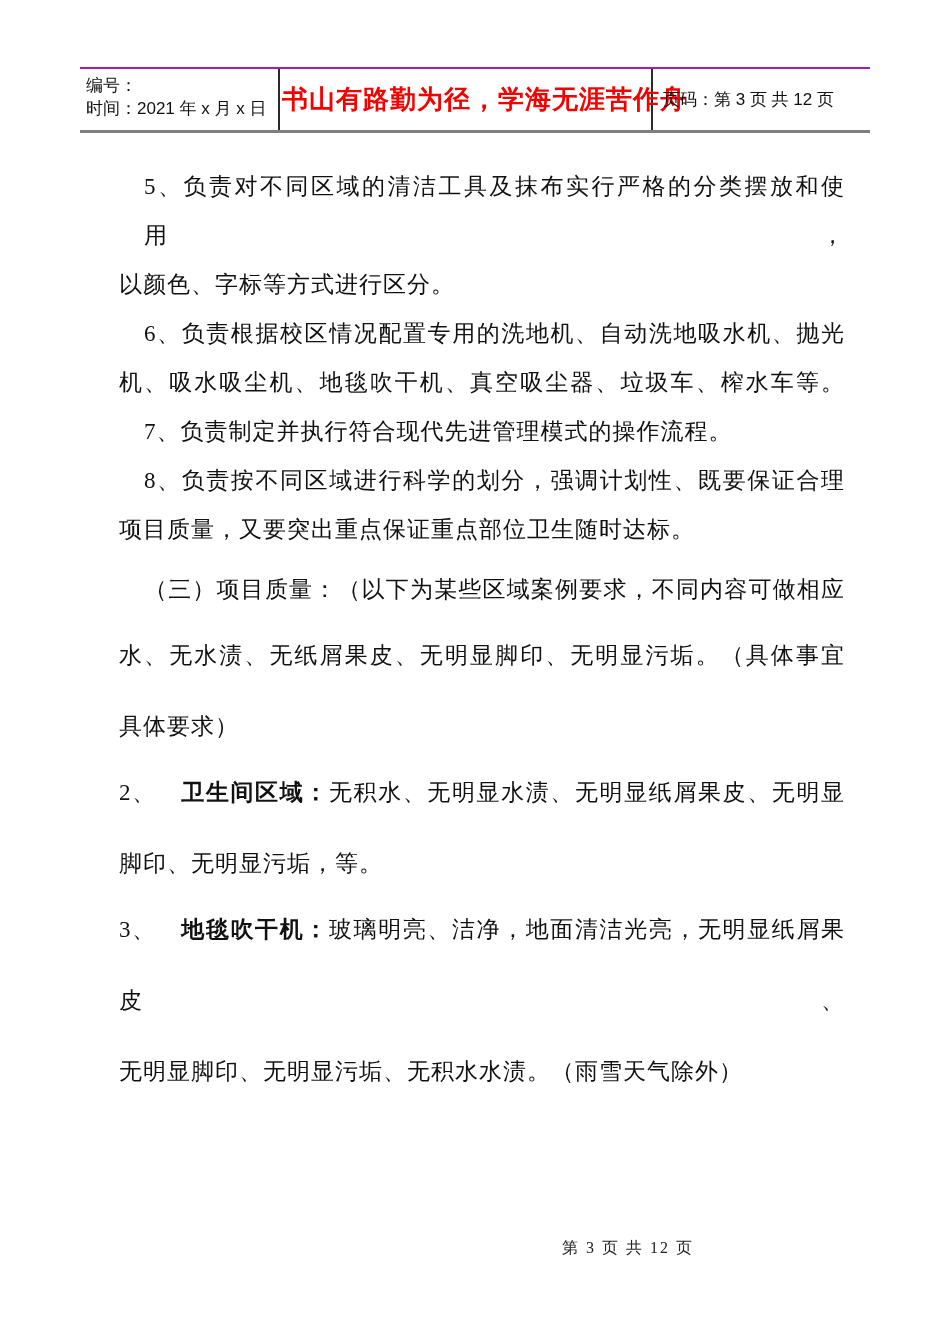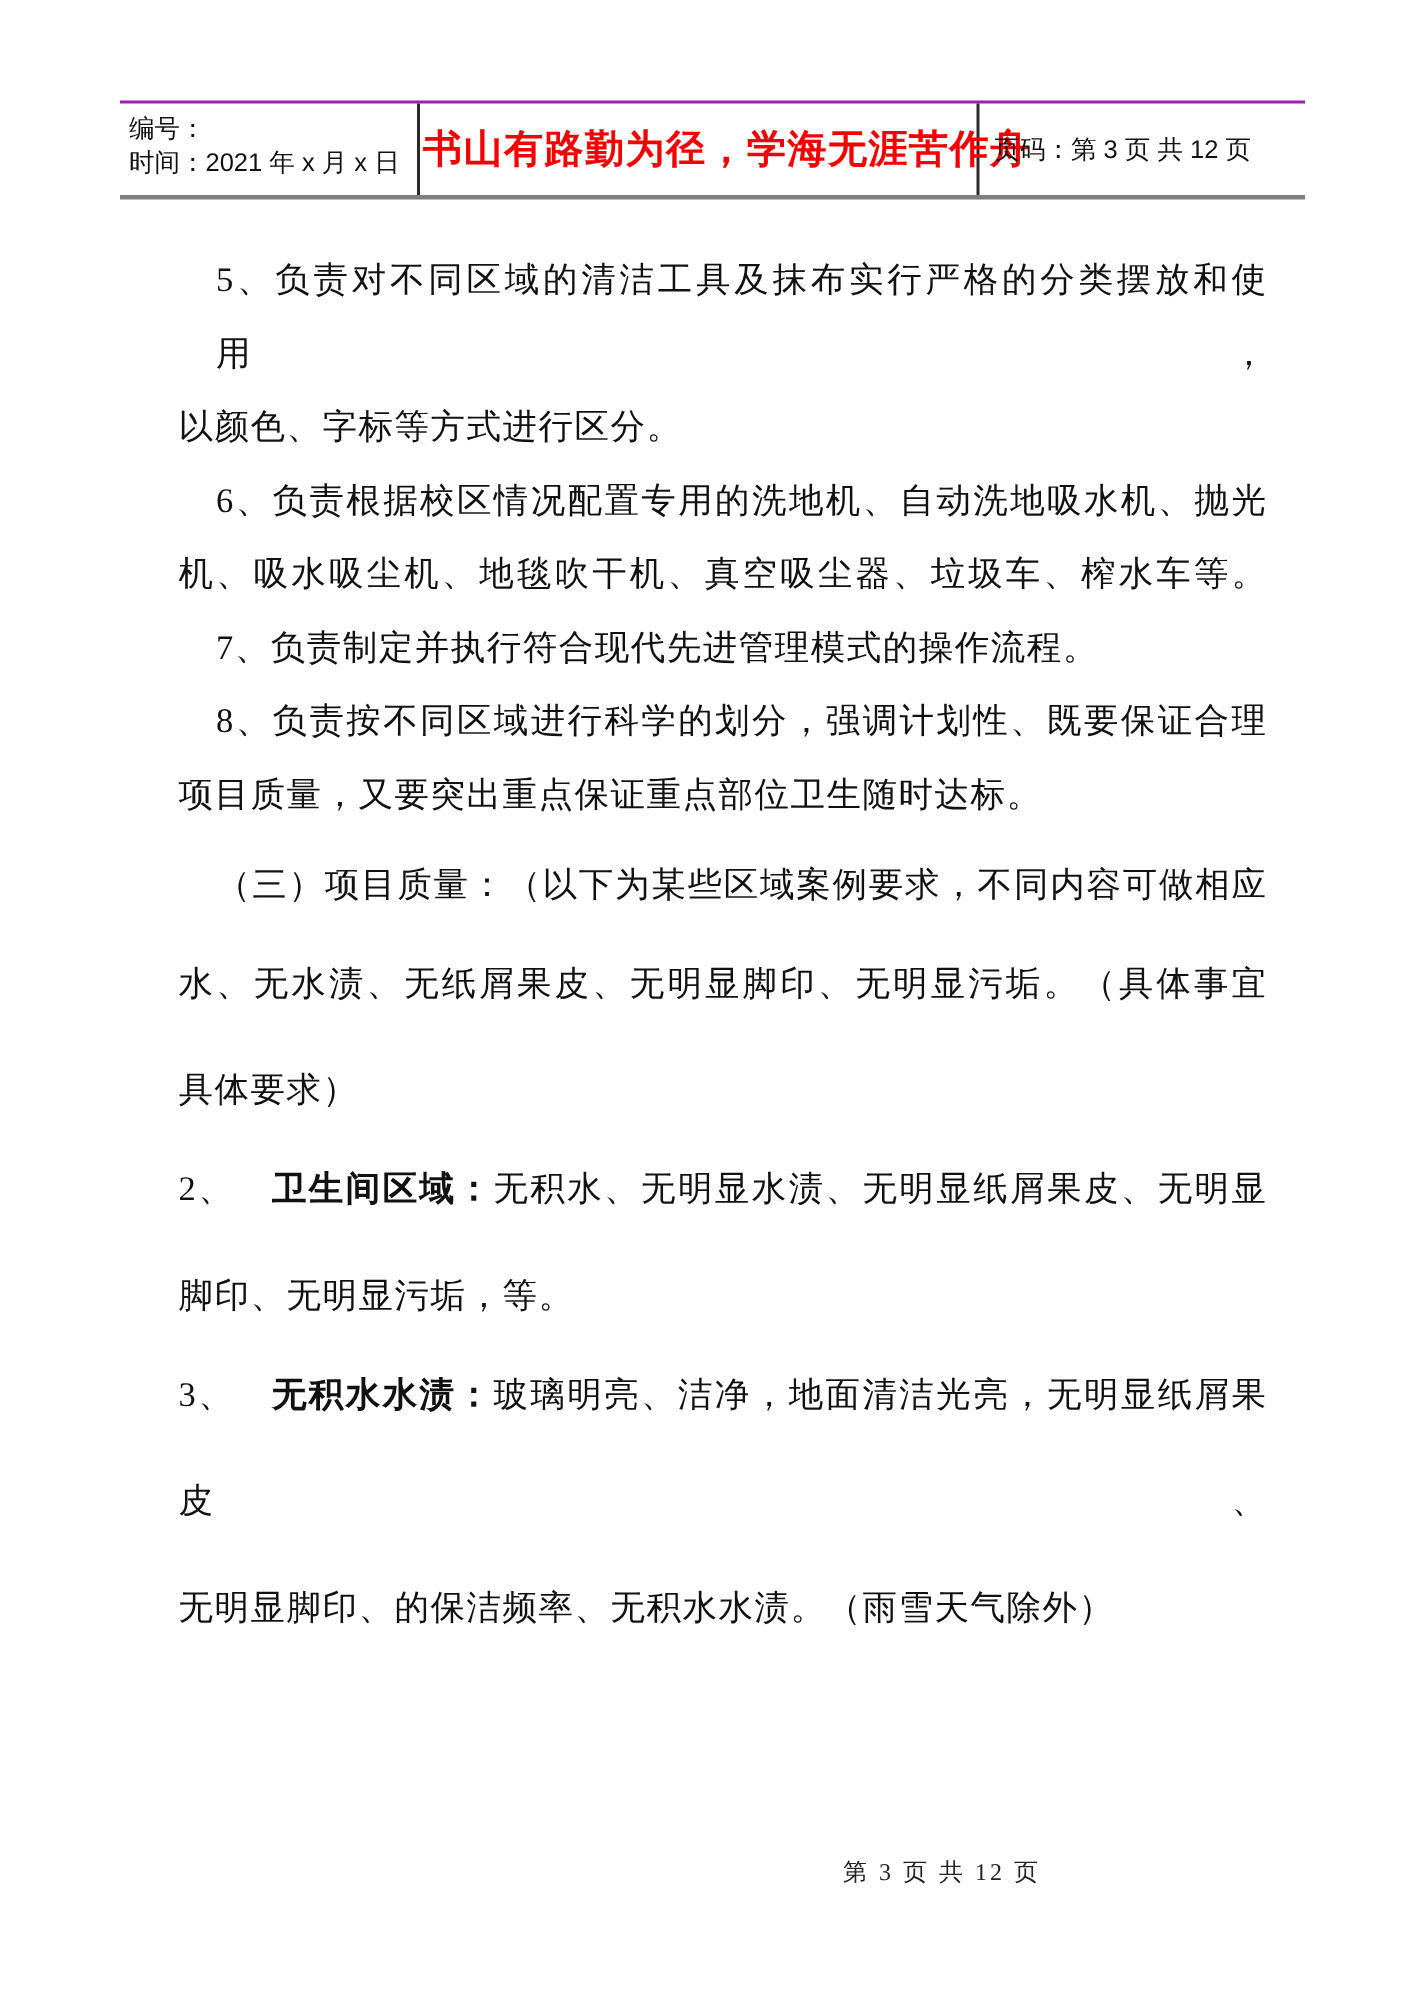--- a/index.html
+++ b/index.html
@@ -135,20 +135,20 @@
       </div>
       <div class="para loose">
         <div class="line jst"><span class="seg">水、无水渍、无纸屑果皮、无明显脚印、无明显污垢。（具体事宜</span></div>
         <div class="line"><span class="seg">具体要求）</span></div>
       </div>
       <div class="para loose">
         <div class="line jst"><span class="seg">2、　</span><span class="seg bold">卫生间区域：</span><span class="seg">无积水、无明显水渍、无明显纸屑果皮、无明显</span></div>
         <div class="line"><span class="seg">脚印、无明显污垢，等。</span></div>
       </div>
       <div class="para loose">
-        <div class="line jst"><span class="seg">3、　</span><span class="seg bold">无积水水渍：</span><span class="seg">玻璃明亮、洁净，地面清洁光亮，无明显纸屑果皮、</span></div>
-        <div class="line"><span class="seg">无明显脚印、的保洁频率、无积水水渍。（雨雪天气除外）</span></div>
+        <div class="line jst"><span class="seg">3、　</span><span class="seg bold">地毯吹干机：</span><span class="seg">玻璃明亮、洁净，地面清洁光亮，无明显纸屑果皮、</span></div>
+        <div class="line"><span class="seg">无明显脚印、无明显污垢、无积水水渍。（雨雪天气除外）</span></div>
       </div>
     </div>
 
   <div class="page-footer">第 3 页 共 12 页</div>
 
 </div>
 
 </body></html>

